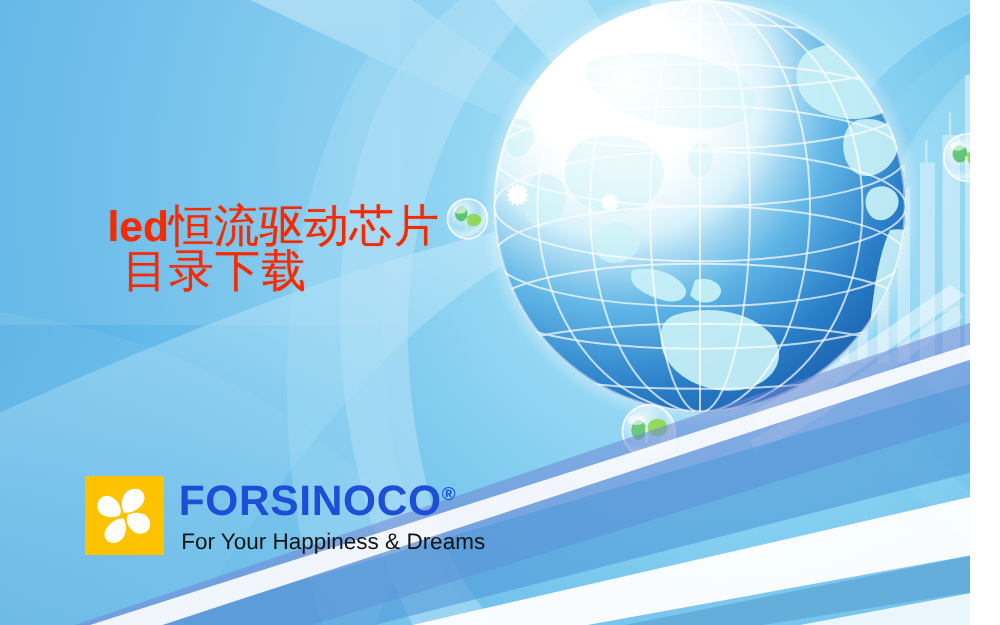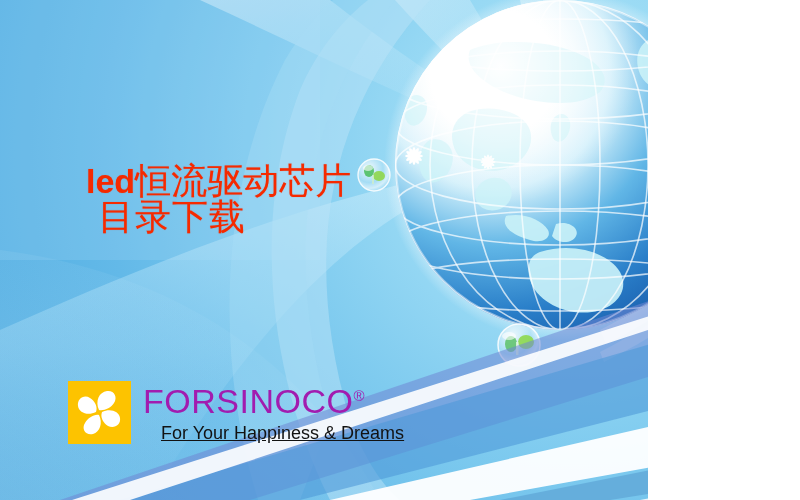--- a/index.html
+++ b/index.html
@@ -2,21 +2,21 @@
 <html><head>
 <meta charset="utf-8">
 <style>
   html, body {
     margin: 0;
     padding: 0;
     background: #ffffff;
   }
   #stage {
     position: relative;
-    width: 648px;
+    width: 776px;
     height: 500px;
     overflow: hidden;
     font-family: "Liberation Sans", "DejaVu Sans", sans-serif;
     background: #8ed2f2;
   }
   .layer {
     position: absolute;
     top: 0; left: 0;
     width: 800px;
     height: 500px;
@@ -66,43 +66,42 @@
     position: relative;
     flex: 0 0 auto;
   }
   #logo-text {
     margin-left: 12px;
     display: block;
   }
   #logo-wordmark {
     display: block;
     font-family: "Liberation Sans", "DejaVu Sans", sans-serif;
-    font-weight: 400;
+    font-weight: 700;
     font-size: 34px;
     letter-spacing: 0.5px;
-    color: #a21caf;
+    color: #1d4ed8;
     line-height: 1;
     white-space: nowrap;
   }
   #logo-wordmark .reg {
     font-size: 15px;
     vertical-align: super;
     letter-spacing: 0;
   }
   #logo-tagline {
     display: block;
     font-family: "Liberation Sans", "DejaVu Sans", sans-serif;
     font-weight: 400;
     font-size: 18px;
     color: #121212;
     line-height: 1;
     margin-top: 6px;
-    margin-left: 18px;
+    margin-left: 2px;
     white-space: nowrap;
-    text-decoration: underline;
   }
 </style>
 </head>
 <body>
 
 <div id="stage">
 
   <div id="bg-base" class="layer"></div>
 
   <svg id="bg-ribbons" class="layer" viewBox="0 0 800 500" width="800" height="500" aria-hidden="true">

